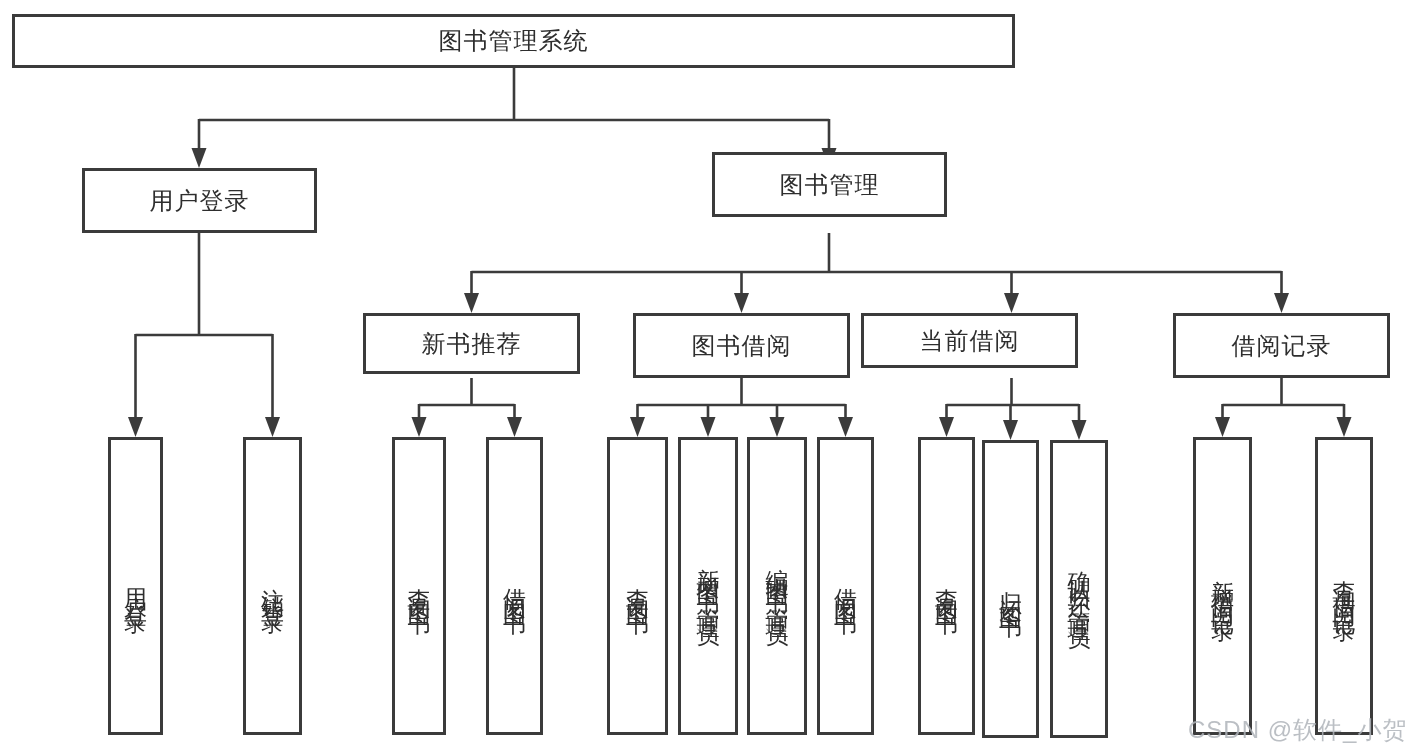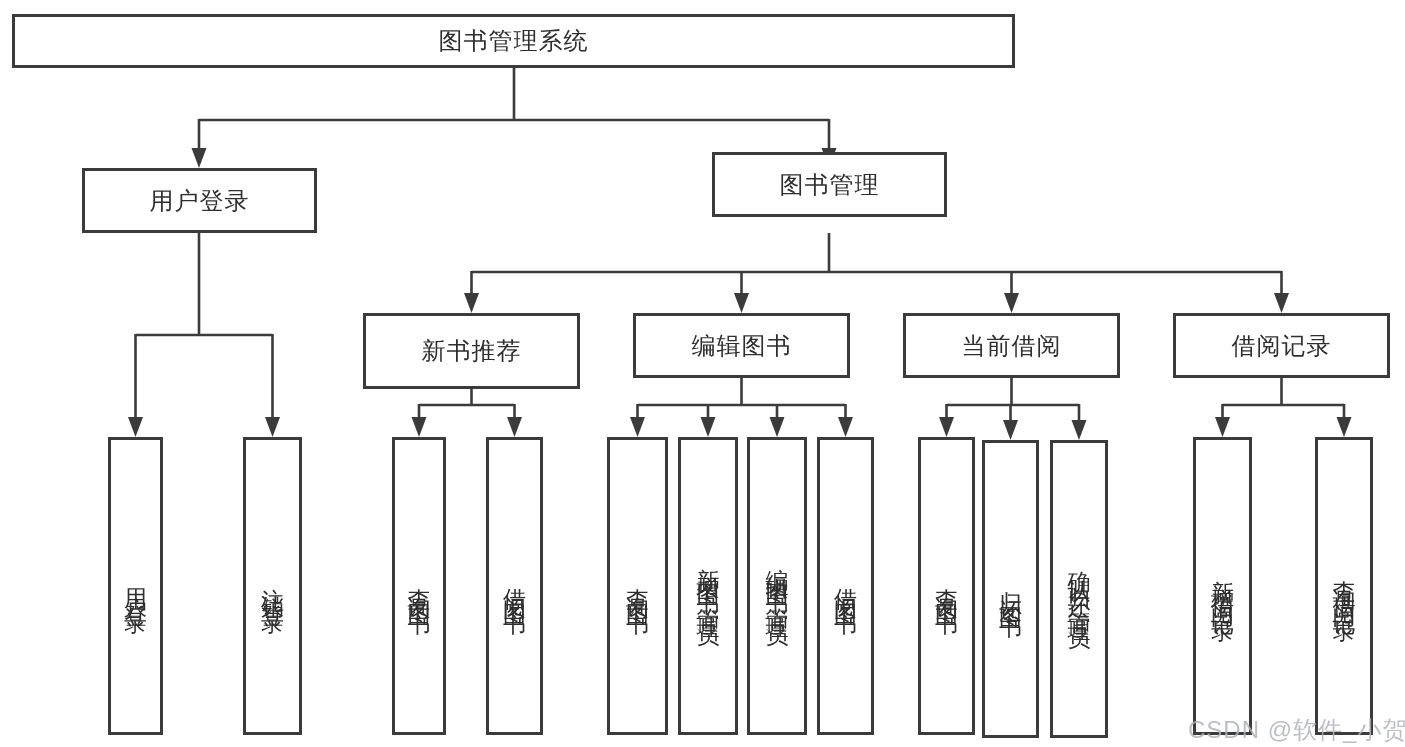--- a/index.html
+++ b/index.html
@@ -90,27 +90,27 @@
     <span>图书管理系统</span>
   </div>
 
   <div class="node h" style="left:82px;top:168px;width:235px;height:65px">
     <span>用户登录</span>
   </div>
   <div class="node h" style="left:712px;top:152px;width:235px;height:65px">
     <span>图书管理</span>
   </div>
 
-  <div class="node h" style="left:363px;top:313px;width:217px;height:76px">
+  <div class="node h" style="left:363px;top:313px;width:217px;height:61px">
     <span>新书推荐</span>
   </div>
   <div class="node h" style="left:633px;top:313px;width:217px;height:65px">
-    <span>编辑图书</span>
+    <span>图书借阅</span>
   </div>
-  <div class="node h" style="left:903px;top:313px;width:217px;height:65px">
+  <div class="node h" style="left:861px;top:313px;width:217px;height:55px">
     <span>当前借阅</span>
   </div>
   <div class="node h" style="left:1173px;top:313px;width:217px;height:65px">
     <span>借阅记录</span>
   </div>
 
   <div class="node v" style="left:108px;top:437px;width:55px;height:298px">
     <span>用户登录</span>
   </div>
   <div class="node v" style="left:243px;top:437px;width:59px;height:298px">

